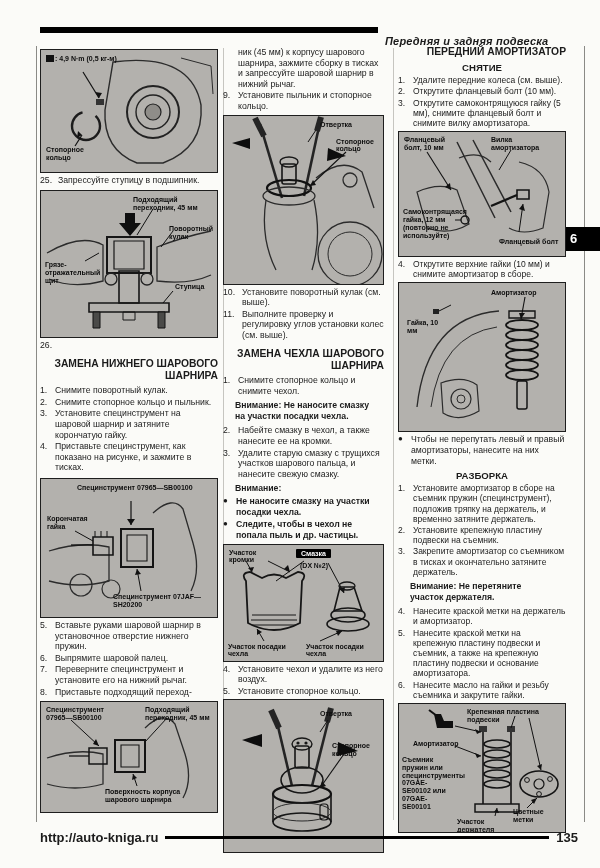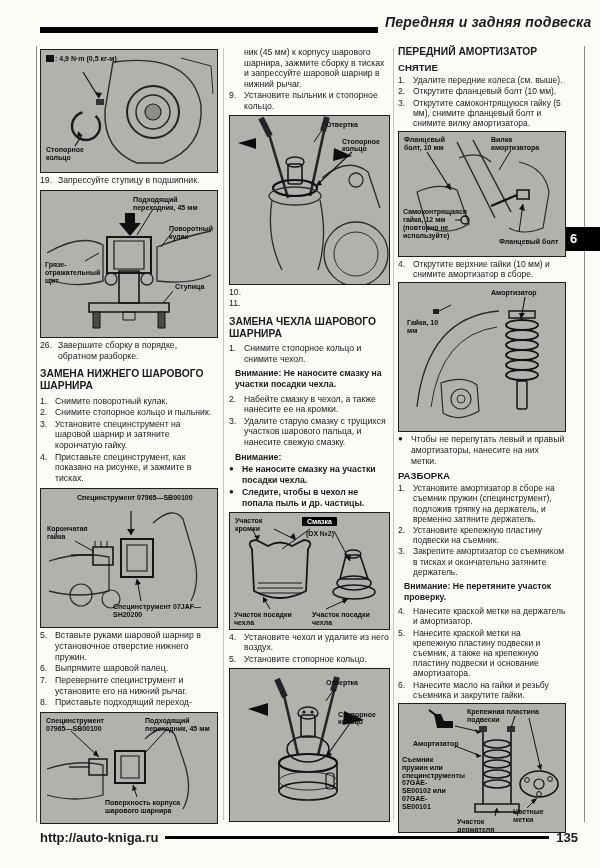--- a/index.html
+++ b/index.html
@@ -1,37 +1,37 @@
 <!DOCTYPE html>
 <html><head>
 <meta charset="utf-8">
 <style>
   html,body{margin:0;padding:0;}
   body{width:600px;height:868px;background:#fbfbf8;font-family:"Liberation Sans",sans-serif;color:#1b1b1b;position:relative;overflow:hidden;}
   .hdr-bar{position:absolute;left:40px;top:27px;width:338px;height:6px;background:#000;}
-  .hdr-title{position:absolute;left:385px;top:14px;font-size:14px;font-weight:bold;font-style:italic;letter-spacing:.2px;}
+  .hdr-title{position:absolute;left:385px;top:35px;font-size:11px;font-weight:bold;font-style:italic;letter-spacing:.2px;}
   .edge{position:absolute;top:46px;height:776px;width:1px;background:#8a8a86;}
   .vrule{position:absolute;top:48px;height:772px;width:1px;background:#c6c5c0;}
   .col{position:absolute;top:46px;}
   #col-left{left:40px;width:178px;}
-  #col-mid{left:229px;width:161px;}
+  #col-mid{left:223px;width:161px;}
   #col-right{left:398px;width:168px;font-size:8.5px;}
   .fig{position:relative;background:#b3b1ad;border:1px solid #1e1e1e;margin:3px 0 2px;overflow:hidden;}
   .fig svg{position:absolute;left:0;top:0;}
   .fl{position:absolute;font-size:7px;font-weight:bold;line-height:1.12;color:#0d0d0d;}
   .step{display:flex;font-size:8.7px;line-height:1.22;margin:1px 0;}
   #col-right .step{font-size:8.5px;line-height:1.2;}
   .step .n{width:15px;flex:none;}
   .step .nw{width:19px;flex:none;}
   .step .t{flex:1;}
   .cap{display:flex;font-size:8.7px;line-height:1.2;margin:2px 0 5px;font-weight:normal;}
   .cap .n{width:18px;flex:none;}
-  .h1{font-size:10.3px;font-weight:bold;line-height:1.18;margin:7px 0 3px;}
-  .h2{font-size:9.6px;font-weight:bold;margin:4px 0 2px;}
-  .warn{font-size:8.7px;font-weight:bold;line-height:1.22;margin:4px 6px;}
+  .h1{font-size:10.3px;font-weight:bold;line-height:1.18;margin:7px 0 3px;text-align:right;}
+  .h2{font-size:9.6px;font-weight:bold;margin:4px 0 2px;text-align:center;}
+  .warn{font-size:8.7px;font-weight:bold;line-height:1.22;margin:4px 12px;}
   .bullet-row{display:flex;font-size:8.7px;line-height:1.22;margin:2px 0;}
   .bullet-row .b{width:13px;flex:none;font-size:8px;}
   .bullet-row.bold{font-weight:bold;}
   .badge{position:absolute;background:#000;color:#fff;font-size:7px;font-weight:bold;padding:1px 5px;border-radius:1px;}
   .tab6{position:absolute;left:560px;top:227px;width:40px;height:24px;background:#000;color:#fff;font-size:13px;font-weight:bold;line-height:24px;padding-left:10px;box-sizing:border-box;}
   .footer{position:absolute;left:40px;top:830px;width:538px;display:flex;align-items:center;gap:7px;}
   .f-url{font-size:13px;font-weight:bold;}
   .f-line{flex:1;height:3px;background:#000;}
   .f-page{font-size:13px;font-weight:bold;}
   .ticon{display:inline-block;width:8px;height:7px;background:#111;margin-right:1px;vertical-align:-1px;}
@@ -65,21 +65,21 @@
       <line x1="34" y1="96" x2="41" y2="85" stroke="#111" stroke-width="1.2"></line>
       <path d="M41 85 l-5 3 l1 -7 z" fill="#111"></path>
     </svg>
     <div class="fl tq" style="left:5px;top:5px;width:100px">
         <span class="ticon"></span>
         <span>: 4,9 N·m (0,5 кг-м)</span>
       </div>
     <div class="fl" style="left:5px;top:96px;width:52px">Стопорное кольцо</div>
   </div>
   <div class="cap">
-      <span class="n">19.</span>
+      <span class="n">25.</span>
       <span>Запрессуйте ступицу в подшипник.</span>
     </div>
 
   <div class="fig" style="height:146px">
     <svg width="176" height="146" viewBox="0 0 176 146">
       <path d="M84 22 h10 v10 h6 l-11 13 -11 -13 h6 z" fill="#0f0f0f"></path>
       <path d="M6 62 Q40 42 62 54 L62 90 Q32 98 8 88" fill="none" stroke="#2b2b2b" stroke-width="1.3"></path>
       <path d="M170 40 Q142 46 116 56 L116 90 Q148 94 170 84" fill="none" stroke="#2b2b2b" stroke-width="1.3"></path>
       <rect x="66" y="46" width="44" height="36" fill="none" stroke="#161616" stroke-width="2"></rect>
       <rect x="73" y="50" width="30" height="28" fill="none" stroke="#161616" stroke-width="1.2"></rect>
@@ -95,21 +95,20 @@
       <line x1="44" y1="70" x2="58" y2="62" stroke="#111" stroke-width="1"></line>
       <line x1="132" y1="100" x2="122" y2="112" stroke="#111" stroke-width="1"></line>
     </svg>
     <div class="fl" style="left:92px;top:5px;width:80px">Подходящий переходник, 45 мм</div>
     <div class="fl" style="left:128px;top:34px;width:46px">Поворотный кулак</div>
     <div class="fl" style="left:4px;top:70px;width:52px">Грязе-отражательный щит</div>
     <div class="fl" style="left:134px;top:92px;width:40px">Ступица</div>
   </div>
   <div class="cap">
       <span class="n">26.</span>
-      <span>Завершите сборку в порядке, обратном разборке.</span>
     </div>
 
   <div class="h1">ЗАМЕНА НИЖНЕГО ШАРОВОГО ШАРНИРА</div>
 
   <div class="step">
       <span class="n">1.</span>
       <span class="t">Снимите поворотный кулак.</span>
     </div>
   <div class="step">
       <span class="n">2.</span>
@@ -215,23 +214,25 @@
       <line x1="92" y1="14" x2="84" y2="26" stroke="#111" stroke-width="1"></line>
       <line x1="122" y1="36" x2="86" y2="70" stroke="#111" stroke-width="1.1"></line>
       <path d="M86 70 l6 -1 l-3 -5 z" fill="#111"></path>
     </svg>
     <div class="fl" style="left:96px;top:5px;width:42px">Отвертка</div>
     <div class="fl" style="left:112px;top:22px;width:44px">Стопорное кольцо</div>
   </div>
 
   <div class="step">
       <span class="nw">10.</span>
+      <span class="t">Установите поворотный кулак (см. выше).</span>
     </div>
   <div class="step">
       <span class="nw">11.</span>
+      <span class="t">Выполните проверку и регулировку углов установки колес (см. выше).</span>
     </div>
 
   <div class="h1">ЗАМЕНА ЧЕХЛА ШАРОВОГО ШАРНИРА</div>
 
   <div class="step">
       <span class="n">1.</span>
       <span class="t">Снимите стопорное кольцо и снимите чехол.</span>
     </div>
   <div class="warn">Внимание: Не наносите смазку на участки посадки чехла.</div>
   <div class="step">
@@ -399,21 +400,21 @@
     </div>
   <div class="step">
       <span class="n">2.</span>
       <span class="t">Установите крепежную пластину подвески на съемник.</span>
     </div>
   <div class="step">
       <span class="n">3.</span>
       <span class="t">Закрепите амортизатор со съемником в тисках и окончательно затяните держатель.</span>
     </div>
 
-  <div class="warn">Внимание: Не перетяните участок проверку.</div>
+  <div class="warn">Внимание: Не перетяните участок держателя.</div>
 
   <div class="step">
       <span class="n">4.</span>
       <span class="t">Нанесите краской метки на держатель и амортизатор.</span>
     </div>
   <div class="step">
       <span class="n">5.</span>
       <span class="t">Нанесите краской метки на крепежную пластину подвески и съемник, а также на крепежную пластину подвески и основание амортизатора.</span>
     </div>
   <div class="step">

